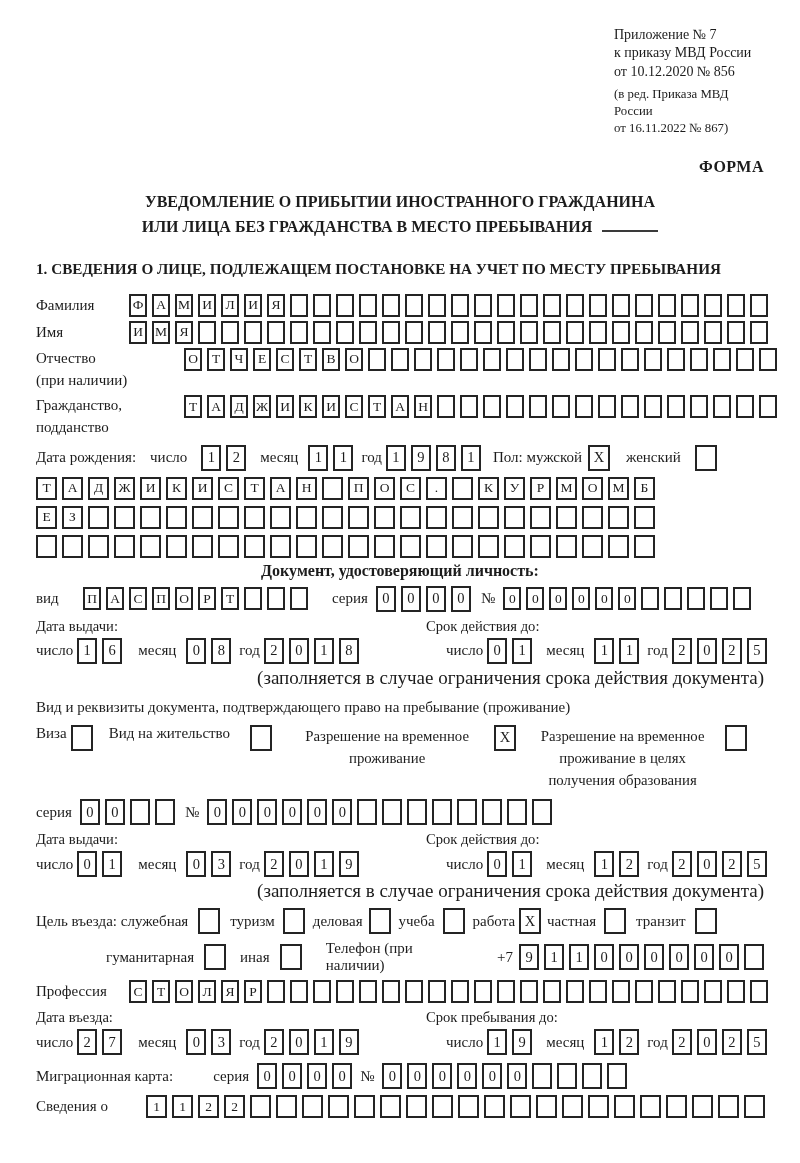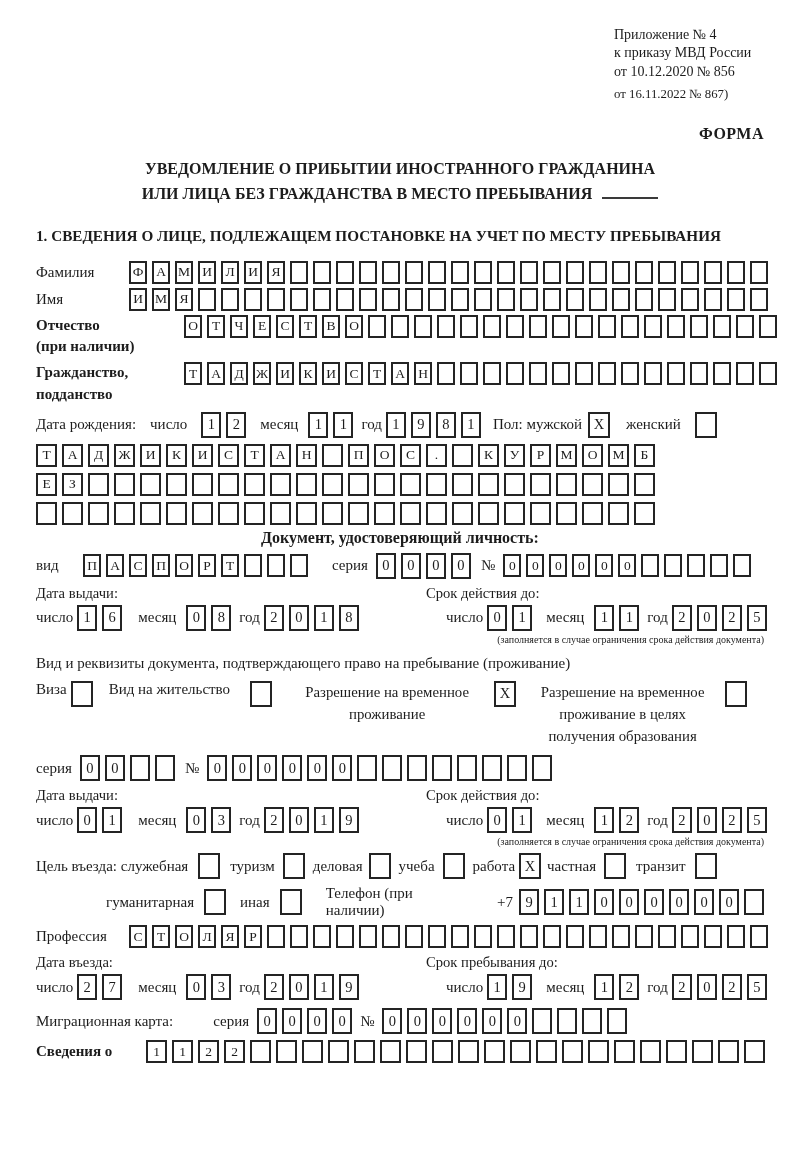--- a/index.html
+++ b/index.html
@@ -22,54 +22,55 @@
     width: 18px; height: 23px; border: 2px solid #242424; flex: none;
     display: flex; align-items: center; justify-content: center; font-size: 13.5px;
   }
   .wide .cell { width: 21px; }
   .date .cell { width: 20px; height: 26px; font-size: 14.5px; }
   .cbox {
     width: 22px; height: 26px; border: 2px solid #242424; flex: none;
     display: inline-flex; align-items: center; justify-content: center; font-size: 14.5px;
   }
   .stack { display: flex; flex-direction: column; line-height: 1.45; flex: none; }
-  .stack span { display: block; font-weight: bold; }
+  .stack span { display: block; }
   .w93 { width: 93px; flex: none; }
   .w148 { width: 148px; flex: none; }
   .w116 { width: 116px; flex: none; }
   .w47 { width: 47px; flex: none; }
   .w110 { width: 110px; flex: none; }
   .colcells { display: flex; flex-direction: column; gap: 6px; }
   .doc-heading { text-align: center; font-weight: bold; font-size: 16px; margin: 4px 0 6px 0; }
   .dates { display: flex; margin-top: 6px; }
   .dhalf { display: flex; flex-direction: column; }
   .dhalf.l { width: 390px; flex: none; }
   .dhalf.r { flex: 1; }
   .dlabel { text-align: left; font-size: 14.6px; margin-bottom: 3px; }
   .drow { display: flex; align-items: center; }
-  .small-note { font-size: 10px; text-align: right; margin-top: 3px; margin-bottom: 6px; }
+  .small-note { font-size: 19px; text-align: right; margin-top: 3px; margin-bottom: 6px; }
   .permit-opt { display: flex; align-items: flex-start; }
   .permit-lbl { text-align: center; line-height: 1.5; font-size: 14.8px; }
   .ml4{margin-left:4px}.ml6{margin-left:6px}.ml8{margin-left:8px}.ml10{margin-left:10px}
   .ml12{margin-left:12px}.ml14{margin-left:14px}.ml16{margin-left:16px}
   .ml20{margin-left:20px}.ml24{margin-left:24px}.ml30{margin-left:30px}.ml40{margin-left:40px}
   .ml70{margin-left:70px}
   .mt6{margin-top:6px}.mt8{margin-top:8px}
 </style>
 </head>
 <body>
 
 <div class="page">
 
   <div class="annex">
-    <div>Приложение № 4</div>
+    <div>Приложение № 7</div>
     <div>к приказу МВД России</div>
     <div>от 10.12.2020 № 856</div>
   </div>
   <div class="annex-note">
+    <div>(в ред. Приказа МВД России</div>
     <div>от 16.11.2022 № 867)</div>
   </div>
 
   <div class="forma">ФОРМА</div>
 
   <div class="title">
     <div>УВЕДОМЛЕНИЕ О ПРИБЫТИИ ИНОСТРАННОГО ГРАЖДАНИНА</div>
     <div><span>ИЛИ ЛИЦА БЕЗ ГРАЖДАНСТВА В МЕСТО ПРЕБЫВАНИЯ</span><span class="uline"></span></div>
   </div>
 

